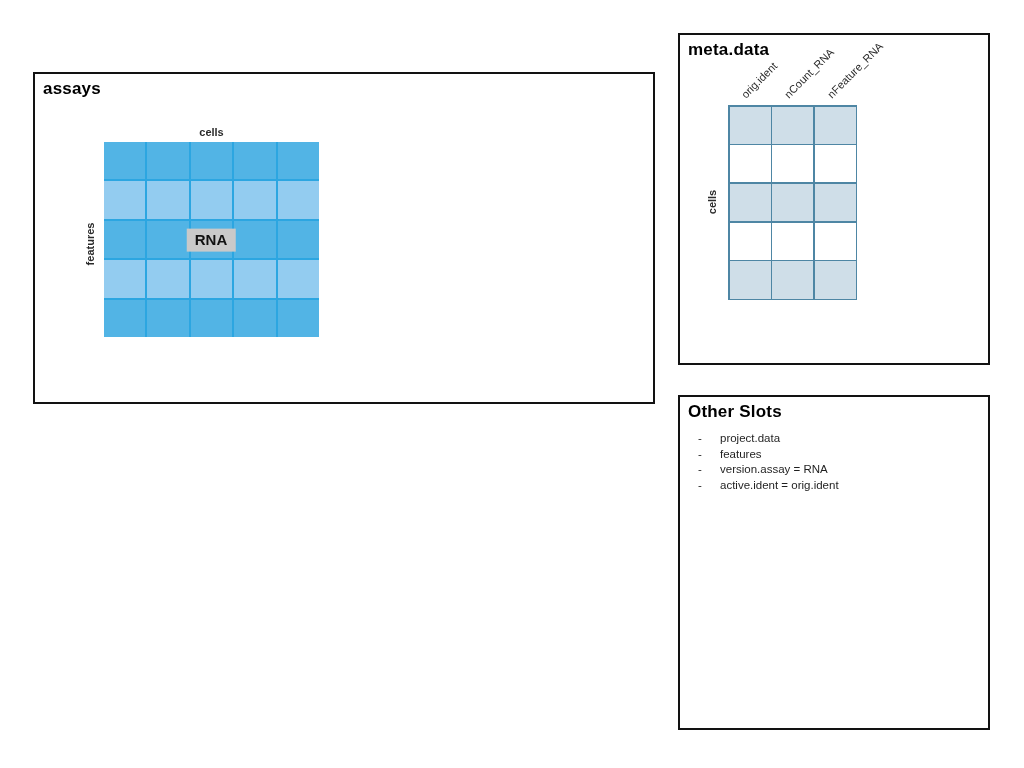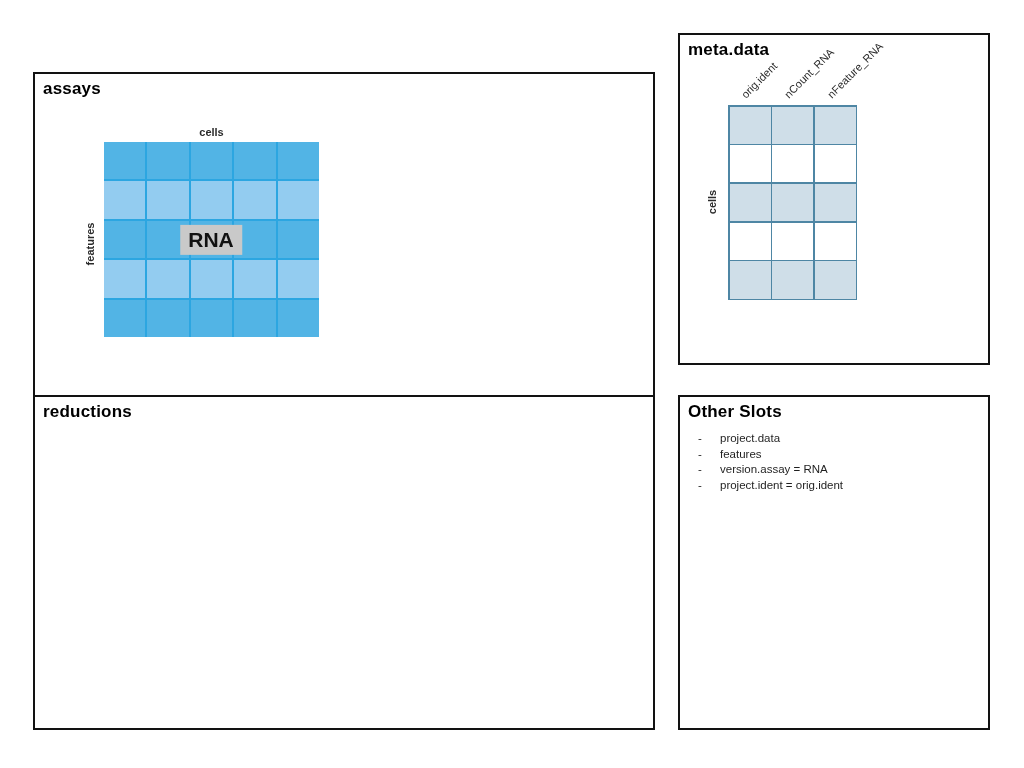--- a/index.html
+++ b/index.html
@@ -49,21 +49,21 @@
     position:absolute;left:55px;top:170px;
     transform:translate(-50%,-50%) rotate(-90deg);
     font-size:11px;font-weight:700;white-space:nowrap;
     color:var(--label-text,#2b2b2b);
   }
   .rna-badge{
     position:absolute;left:176px;top:166px;
     transform:translate(-50%,-50%);
     background:var(--assay-badge-bg,#c9c9c9);
     color:var(--assay-badge-text,#111);
-    font-size:21px;font-weight:700;
+    font-size:15px;font-weight:700;
     padding:2px 8px;line-height:1.25;
   }
 
   
   .meta-grid{
     position:absolute;left:48px;top:70px;width:129px;height:195px;
     box-sizing:border-box;
     display:grid;
     grid-template-columns:repeat(3,1fr);
     grid-template-rows:repeat(5,1fr);
@@ -161,39 +161,36 @@
         <div class="cell r-even"></div>
         <div class="cell r-odd"></div>
         <div class="cell r-odd"></div>
         <div class="cell r-odd"></div>
         <div class="cell r-even"></div>
         <div class="cell r-even"></div>
         <div class="cell r-even"></div>
       </div>
   </section>
 
-  <section class="panel" id="panel-reductions">
-    <h2 class="panel-title">reductions</h2>
-  </section>
 
   <section class="panel" id="panel-other">
     <h2 class="panel-title">Other Slots</h2>
     <ul class="slot-list">
       <li>
         <span class="dash">-</span>
         <span>project.data</span>
       </li>
       <li>
         <span class="dash">-</span>
         <span>features</span>
       </li>
       <li>
         <span class="dash">-</span>
         <span>version.assay = RNA</span>
       </li>
       <li>
         <span class="dash">-</span>
-        <span>project.ident = orig.ident</span>
+        <span>active.ident = orig.ident</span>
       </li>
     </ul>
   </section>
 
 </div>
 
 </body></html>

